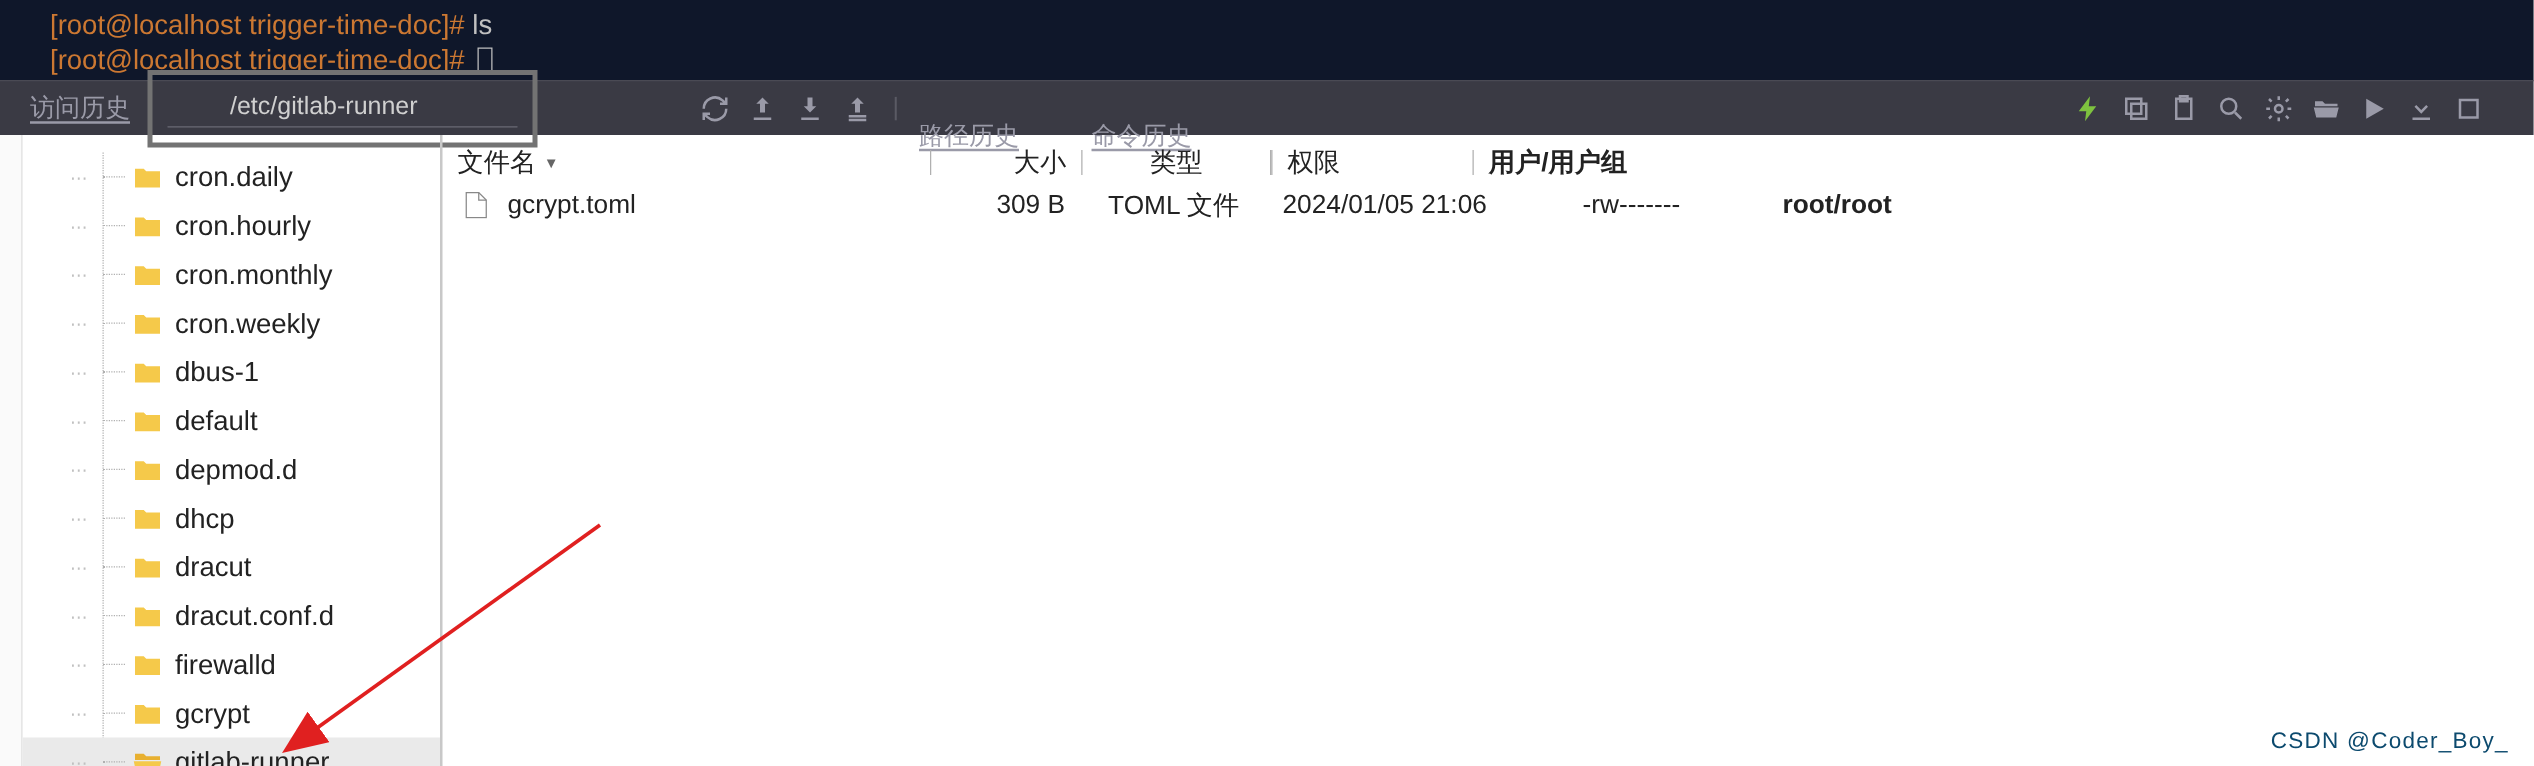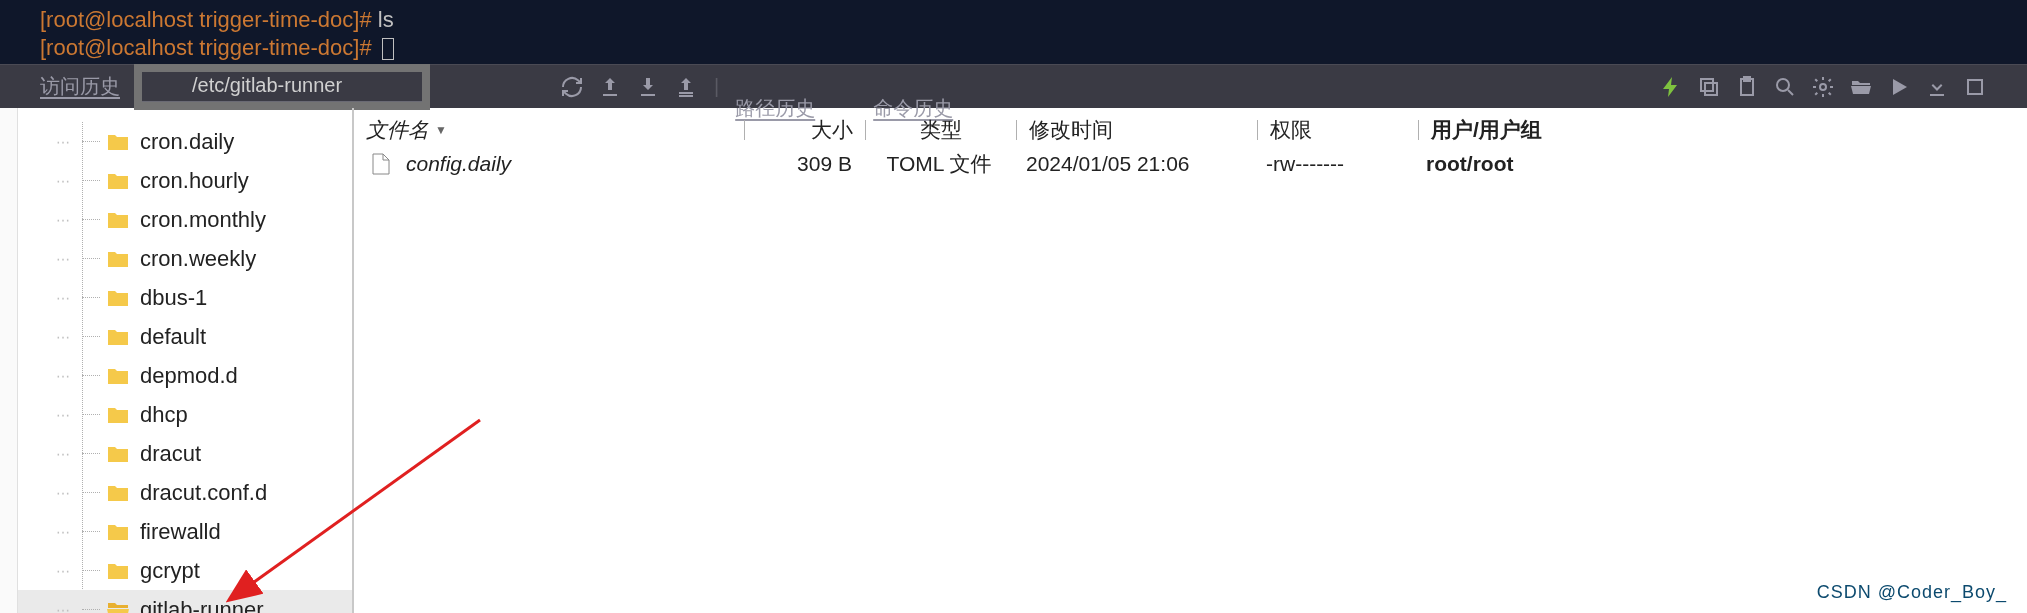--- a/index.html
+++ b/index.html
@@ -37,22 +37,22 @@
     }
     .toolbar-left { flex: 0 0 430px; display: flex; justify-content: flex-end; align-items: center; }
     .history-link {
       color: #9a9aa8;
       text-decoration: underline;
       text-underline-offset: 4px;
       margin-right: 14px;
       cursor: pointer;
     }
     .path-field-wrap {
-      border: 8px solid #737373;
-      padding: 0;
+      border: 4px solid #737373;
+      padding: 12px;
     }
     .path-field {
       background: #3a3a44;
       color: #d0d0d0;
       border: none;
       font-size: 20px;
       padding: 2px 30px 4px 50px;
       width: 280px;
       text-align: left;
       font-family: inherit;
@@ -136,21 +136,21 @@
     .file-header {
       display: flex;
       height: 38px;
       align-items: center;
       font-size: 21px;
       color: #222;
       border-bottom: 1px solid #fff;
       padding-top: 6px;
     }
     .col { padding: 0 12px; }
-    .col.name { flex: 0 0 390px; display:flex; align-items:center; gap:6px;font-style:italic;}
+    .col.name { flex: 0 0 390px; display:flex; align-items:center; gap:6px;}
     .col.size { flex: 0 0 120px; text-align: right; }
     .col.type { flex: 0 0 150px; text-align: center; }
     .col.mtime { flex: 0 0 240px; }
     .col.perm { flex: 0 0 160px; }
     .col.own { flex: 1; font-weight: bold; }
     .col-sep { width:1px; height:20px; background:#b0b0b0; }
     .sort-caret { font-size: 12px; color: #666; }
 
     .file-row {
       display: flex;
@@ -419,36 +419,35 @@
     <div class="file-header">
       <div class="col name">
         <span>文件名</span>
         <span class="sort-caret">▼</span>
       </div>
       <div class="col-sep"></div>
       <div class="col size">大小</div>
       <div class="col-sep"></div>
       <div class="col type">类型</div>
       <div class="col-sep"></div>
-      <div class="col mtime">修改时间</div>
       <div class="col-sep"></div>
       <div class="col perm">权限</div>
       <div class="col-sep"></div>
       <div class="col own">用户/用户组</div>
     </div>
 
     <div class="file-row">
       <div class="col name">
         <span class="file-icon">
           <svg viewBox="0 0 18 22">
               <path fill="#fff" stroke="#888" d="M1 1h10l6 6v14H1z"></path>
               <path fill="none" stroke="#888" d="M11 1v6h6"></path>
             </svg>
         </span>
-        <span>config.daily</span>
+        <span>gcrypt.toml</span>
       </div>
       <div class="col size">309 B</div>
       <div class="col type">TOML 文件</div>
       <div class="col mtime">2024/01/05 21:06</div>
       <div class="col perm">-rw-------</div>
       <div class="col own">root/root</div>
     </div>
   </div>
 </div>
 

